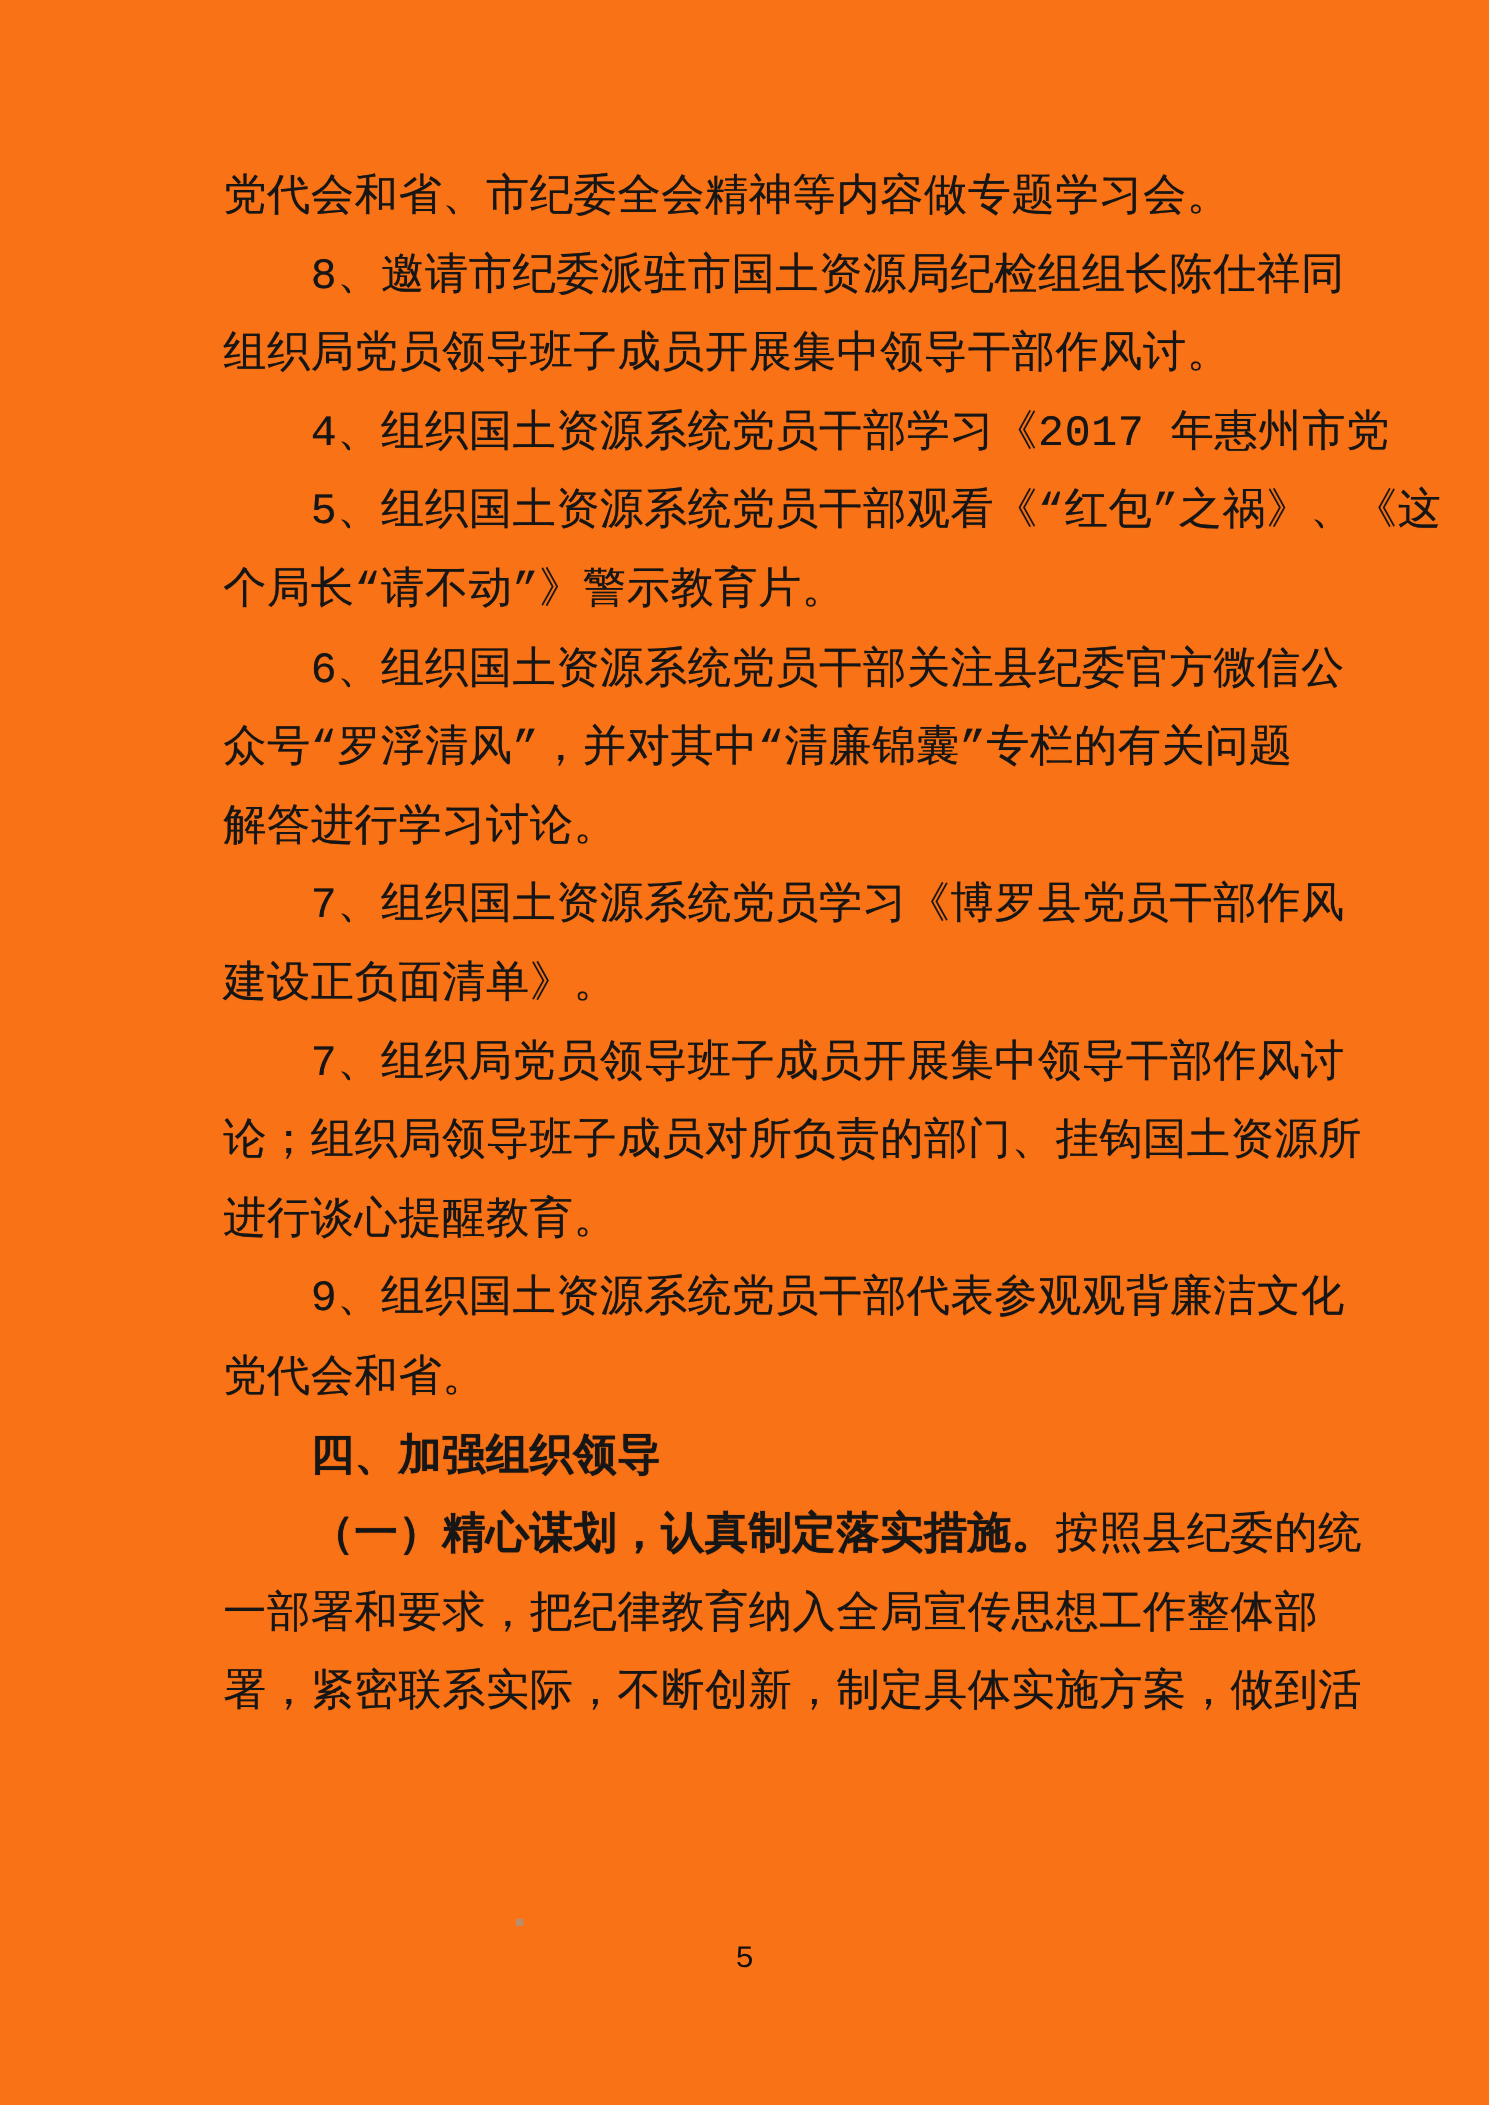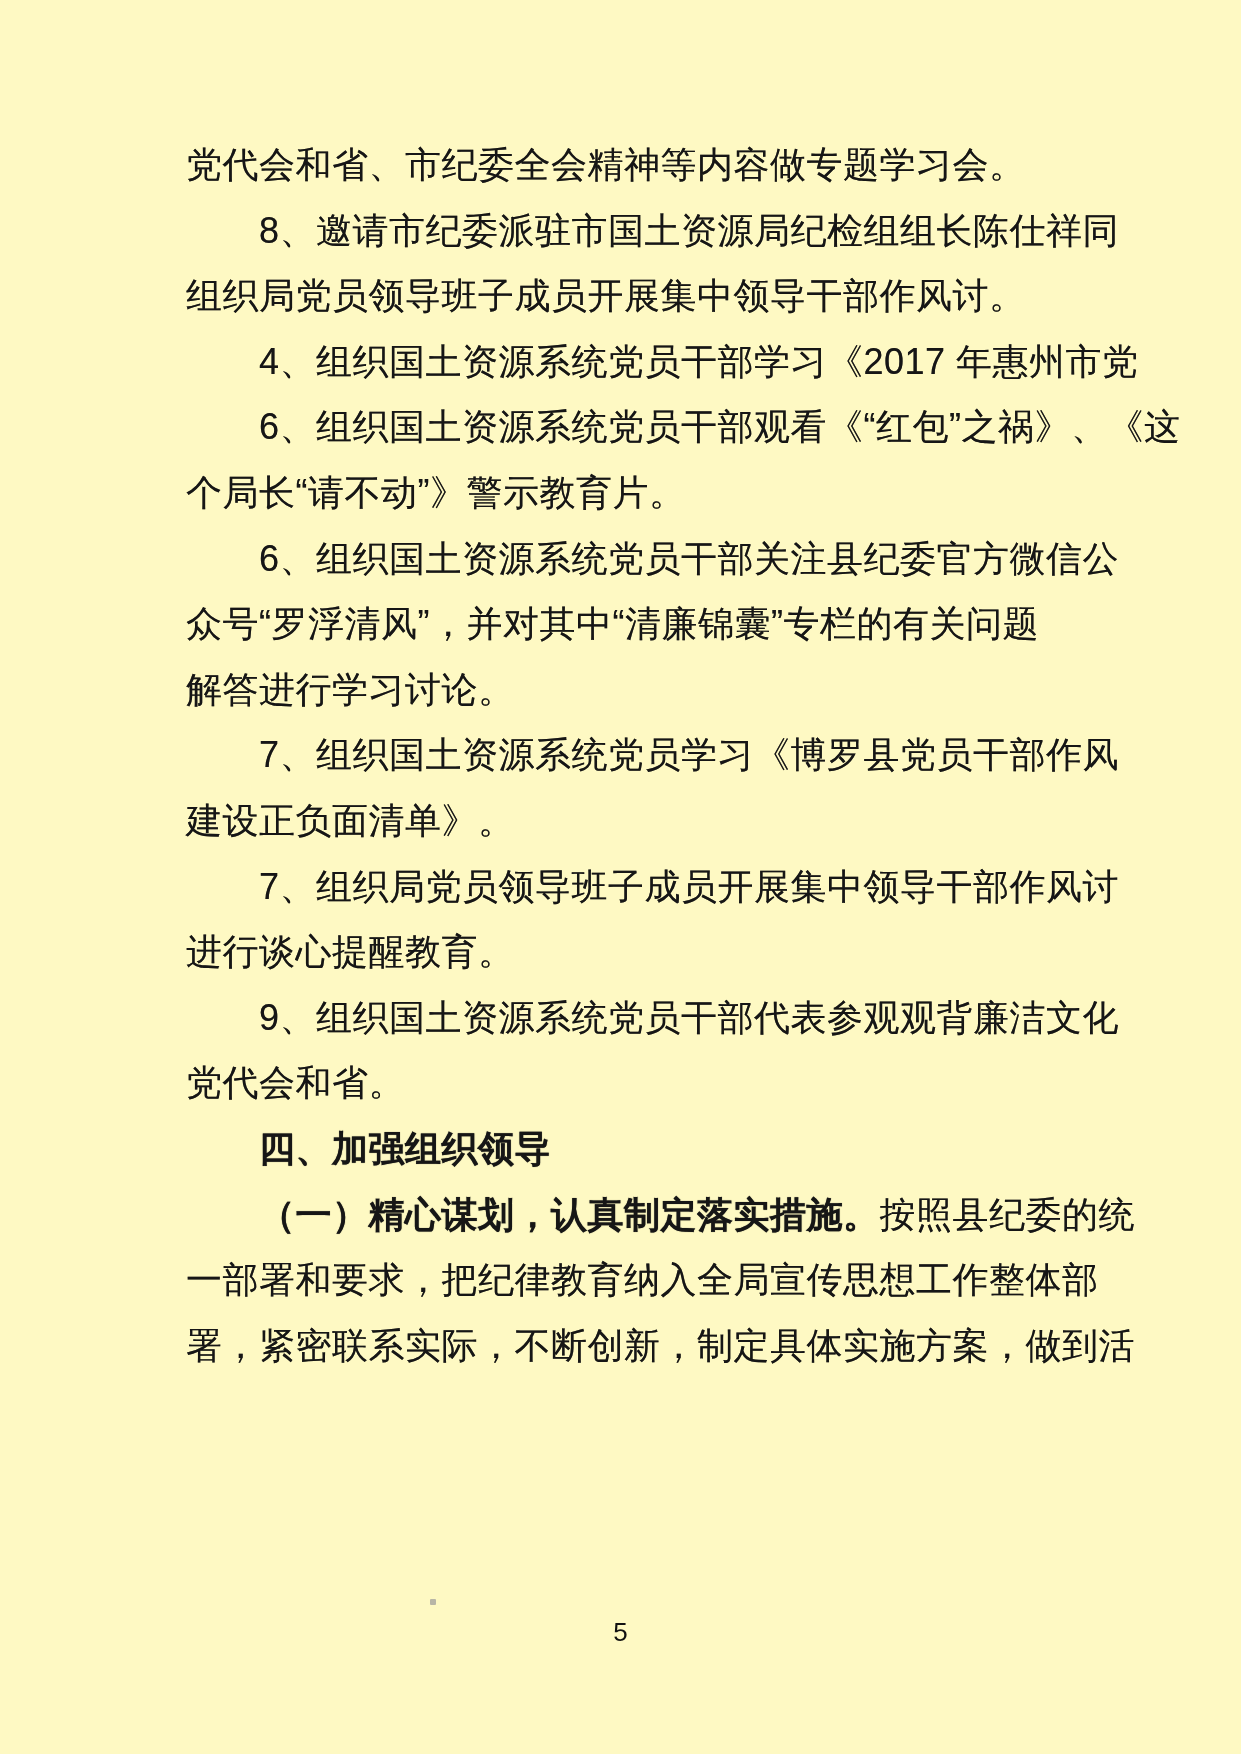--- a/index.html
+++ b/index.html
@@ -5,23 +5,23 @@
   html, body {
     margin: 0;
     padding: 0;
     background: #e8e8e8;
   }
   .page {
     position: relative;
     width: 1241px;
     height: 1754px;
     margin: 0 auto;
-    background: #fef9c3;
+    background: #f97316;
     overflow: hidden;
-    font-family: Liberation Sans, sans-serif;
+    font-family: Liberation Mono, monospace;
     color: #161616;
   }
   .text-block {
     position: absolute;
     left: 186px;
     top: 132px;
     width: 900px;
   }
   .line {
     height: 65.6px;
@@ -63,28 +63,29 @@
 </style>
 </head>
 <body>
 
 <div class="page">
   <div class="text-block">
       <div class="line"><span class="run">党代会和省、市纪委全会精神等内容做专题学习会。</span></div>
       <div class="line indent"><span class="run">8、邀请市纪委派驻市国土资源局纪检组组长陈仕祥同</span></div>
       <div class="line"><span class="run">组织局党员领导班子成员开展集中领导干部作风讨。</span></div>
       <div class="line indent"><span class="run">4、组织国土资源系统党员干部学习《2017 年惠州市党</span></div>
-      <div class="line indent"><span class="run">6、组织国土资源系统党员干部观看《“红包”之祸》、《这</span></div>
+      <div class="line indent"><span class="run">5、组织国土资源系统党员干部观看《“红包”之祸》、《这</span></div>
       <div class="line"><span class="run">个局长“请不动”》警示教育片。</span></div>
       <div class="line indent"><span class="run">6、组织国土资源系统党员干部关注县纪委官方微信公</span></div>
       <div class="line"><span class="run">众号“罗浮清风”，并对其中“清廉锦囊”专栏的有关问题</span></div>
       <div class="line"><span class="run">解答进行学习讨论。</span></div>
       <div class="line indent"><span class="run">7、组织国土资源系统党员学习《博罗县党员干部作风</span></div>
       <div class="line"><span class="run">建设正负面清单》。</span></div>
       <div class="line indent"><span class="run">7、组织局党员领导班子成员开展集中领导干部作风讨</span></div>
+      <div class="line"><span class="run">论；组织局领导班子成员对所负责的部门、挂钩国土资源所</span></div>
       <div class="line"><span class="run">进行谈心提醒教育。</span></div>
       <div class="line indent"><span class="run">9、组织国土资源系统党员干部代表参观观背廉洁文化</span></div>
       <div class="line"><span class="run">党代会和省。</span></div>
       <div class="line indent"><span class="run bold">四、加强组织领导</span></div>
       <div class="line indent"><span class="run bold">（一）精心谋划，认真制定落实措施。</span><span class="run">按照县纪委的统</span></div>
       <div class="line"><span class="run">一部署和要求，把纪律教育纳入全局宣传思想工作整体部</span></div>
       <div class="line"><span class="run">署，紧密联系实际，不断创新，制定具体实施方案，做到活</span></div>
     </div>
   <div class="scan-speck"></div>
   <div class="page-number">5</div>

